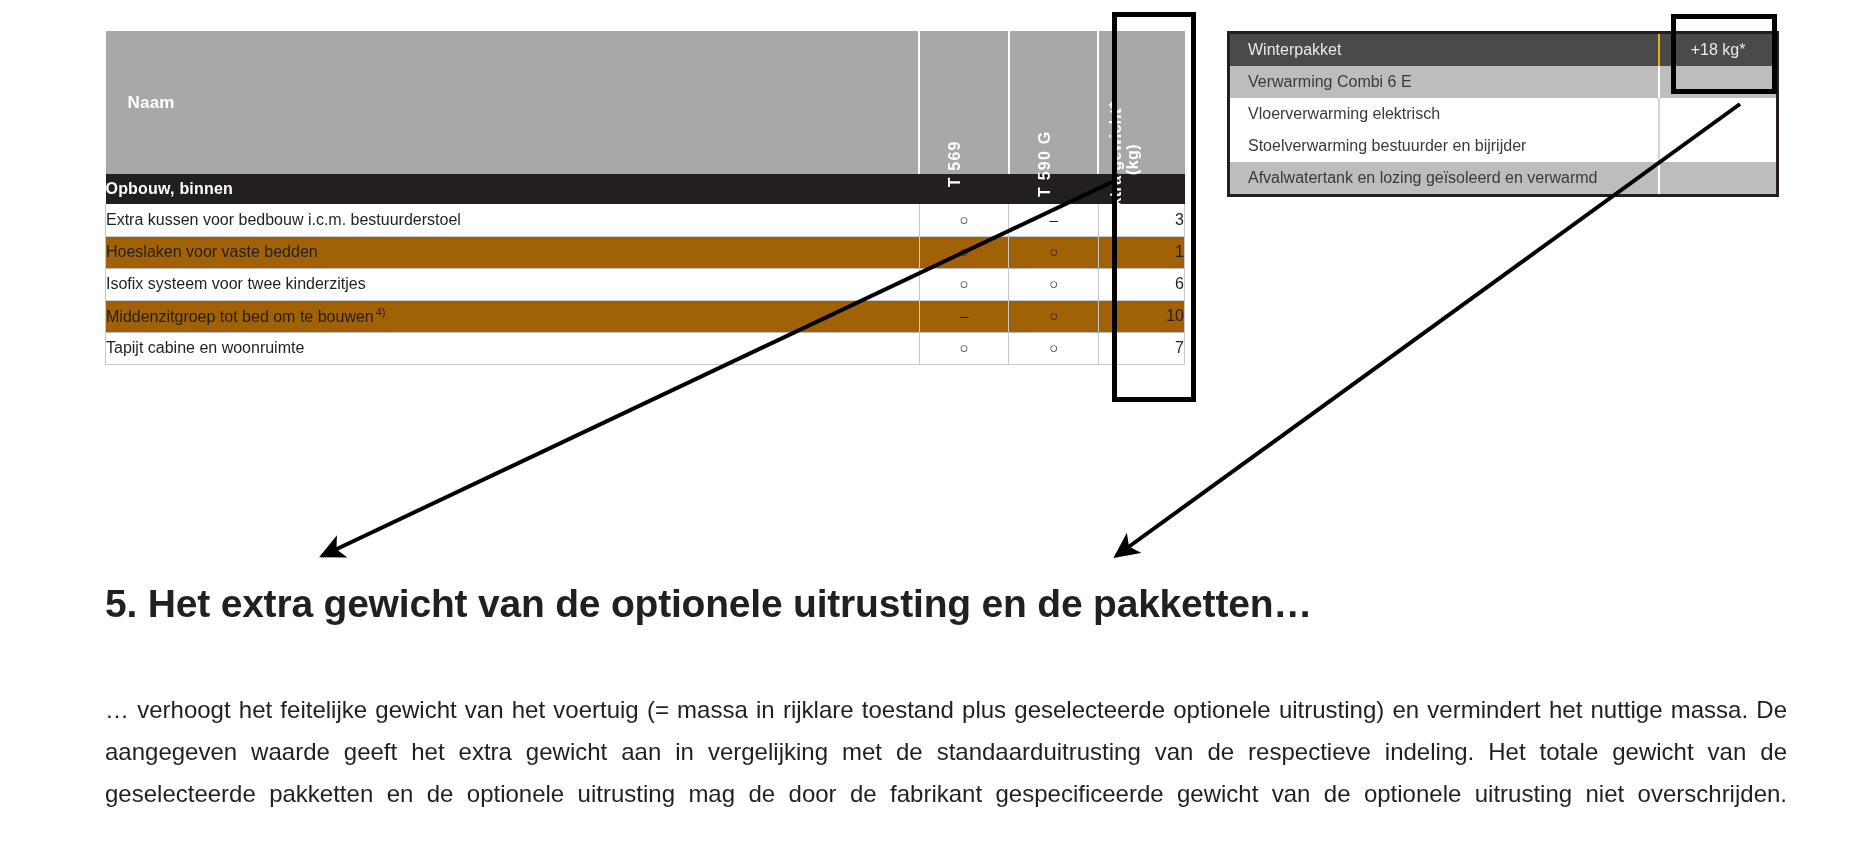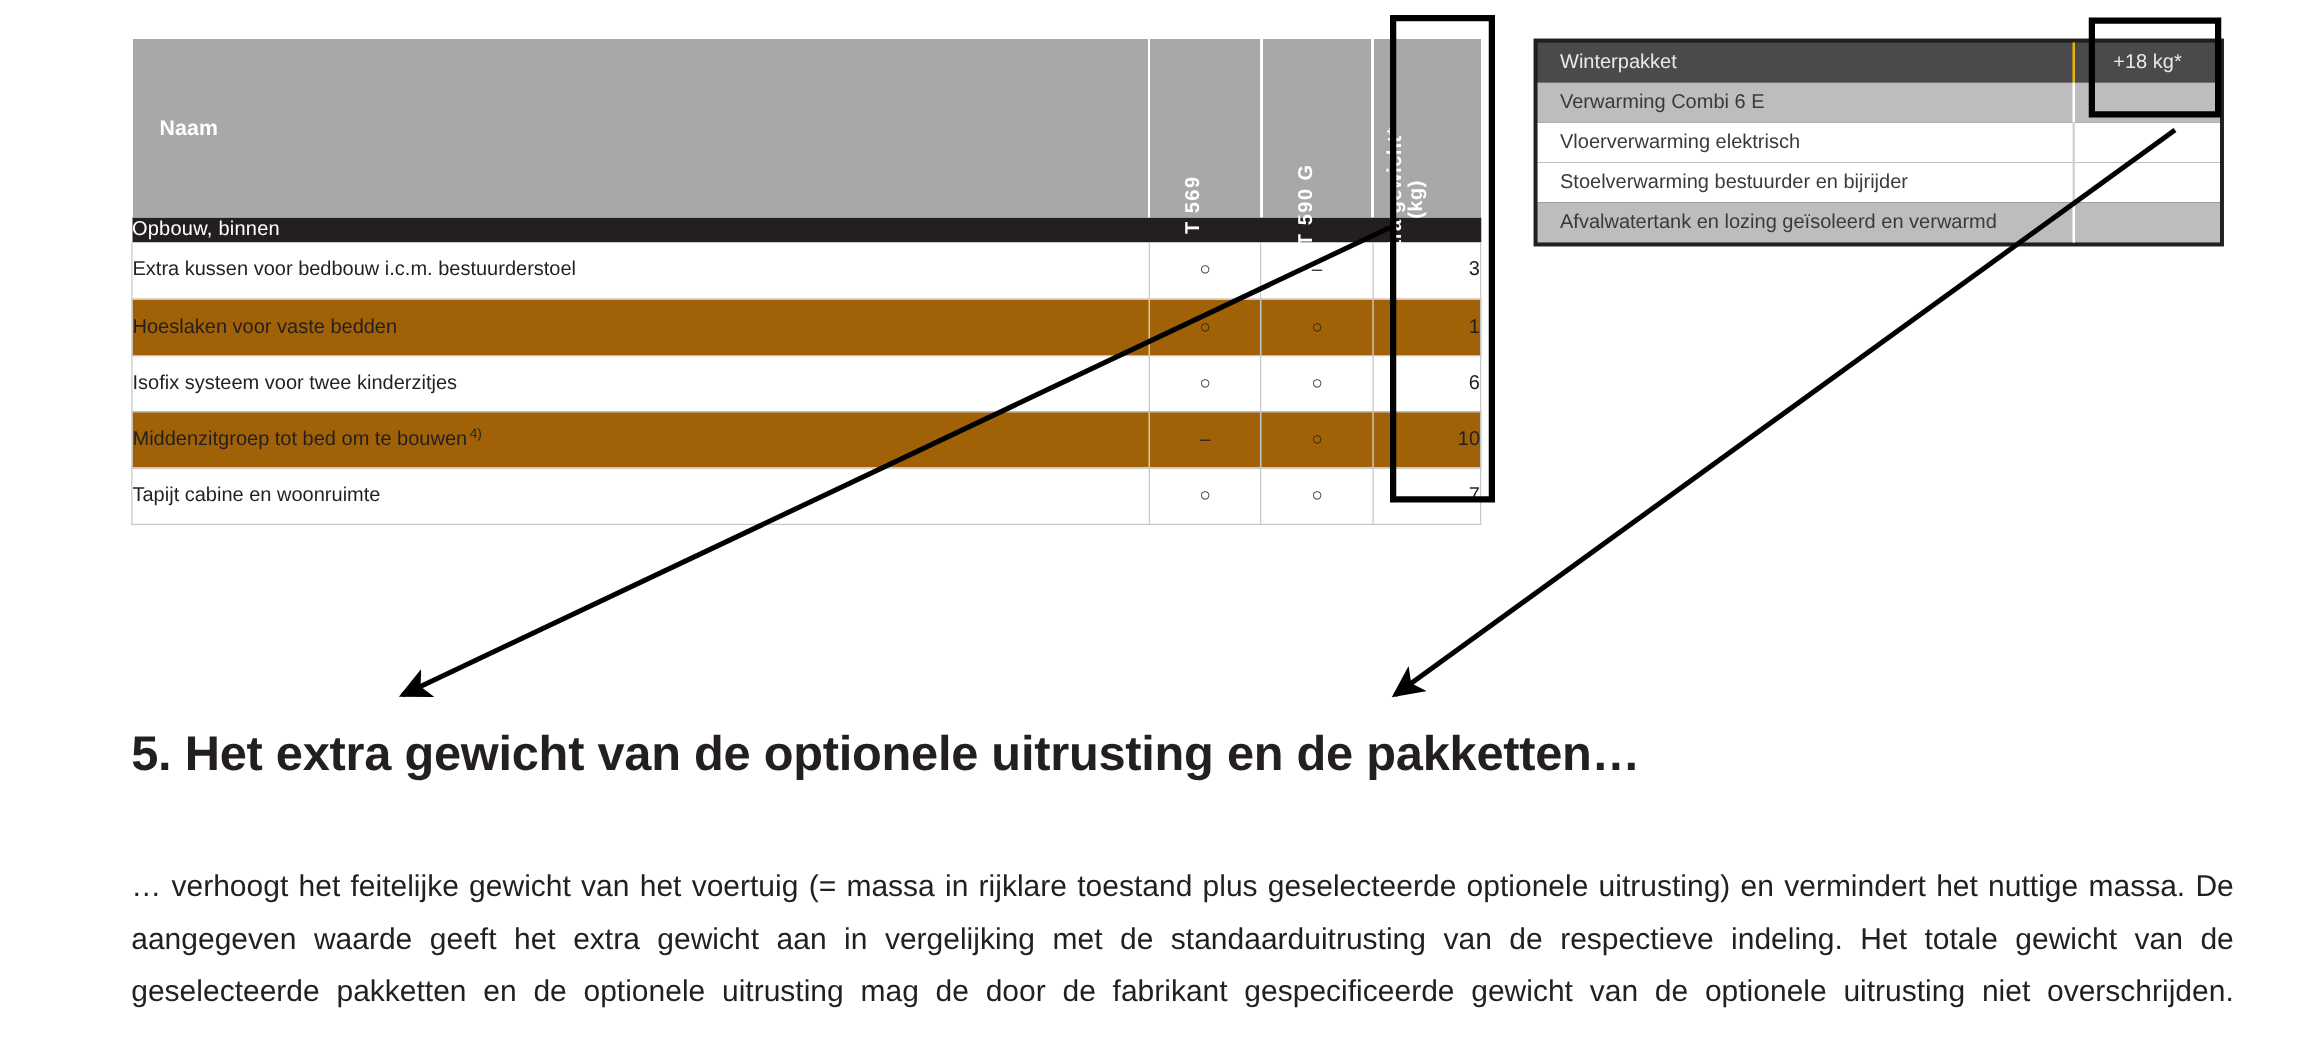--- a/index.html
+++ b/index.html
@@ -106,27 +106,27 @@
     letter-spacing: .4px;
     font-size: 16px;
     bottom: 14px;
   }
   .vert-label.two-line span { display: block; }
 
   .section-row td {
     background: #231f20;
     color: #ffffff;
     font-size: 16px;
-    font-weight: normal;
-    height: 20px;
+    font-weight: bold;
+    height: 30px;
     padding-left: 22px;
     letter-spacing: .2px;
   }
 
-  .data-row { height: 45px; }
+  .data-row { height: 32px; }
   .data-row td {
     border-bottom: 1px solid #c9c9c9;
     font-size: 16px;
     color: #231f20;
   }
   .data-row.shaded td { background: #a16207; border-bottom: 1px solid #bdbdbd; }
   .data-row.plain  td { background: #ffffff; }
 
   .cell-name {
     padding-left: 22px;

